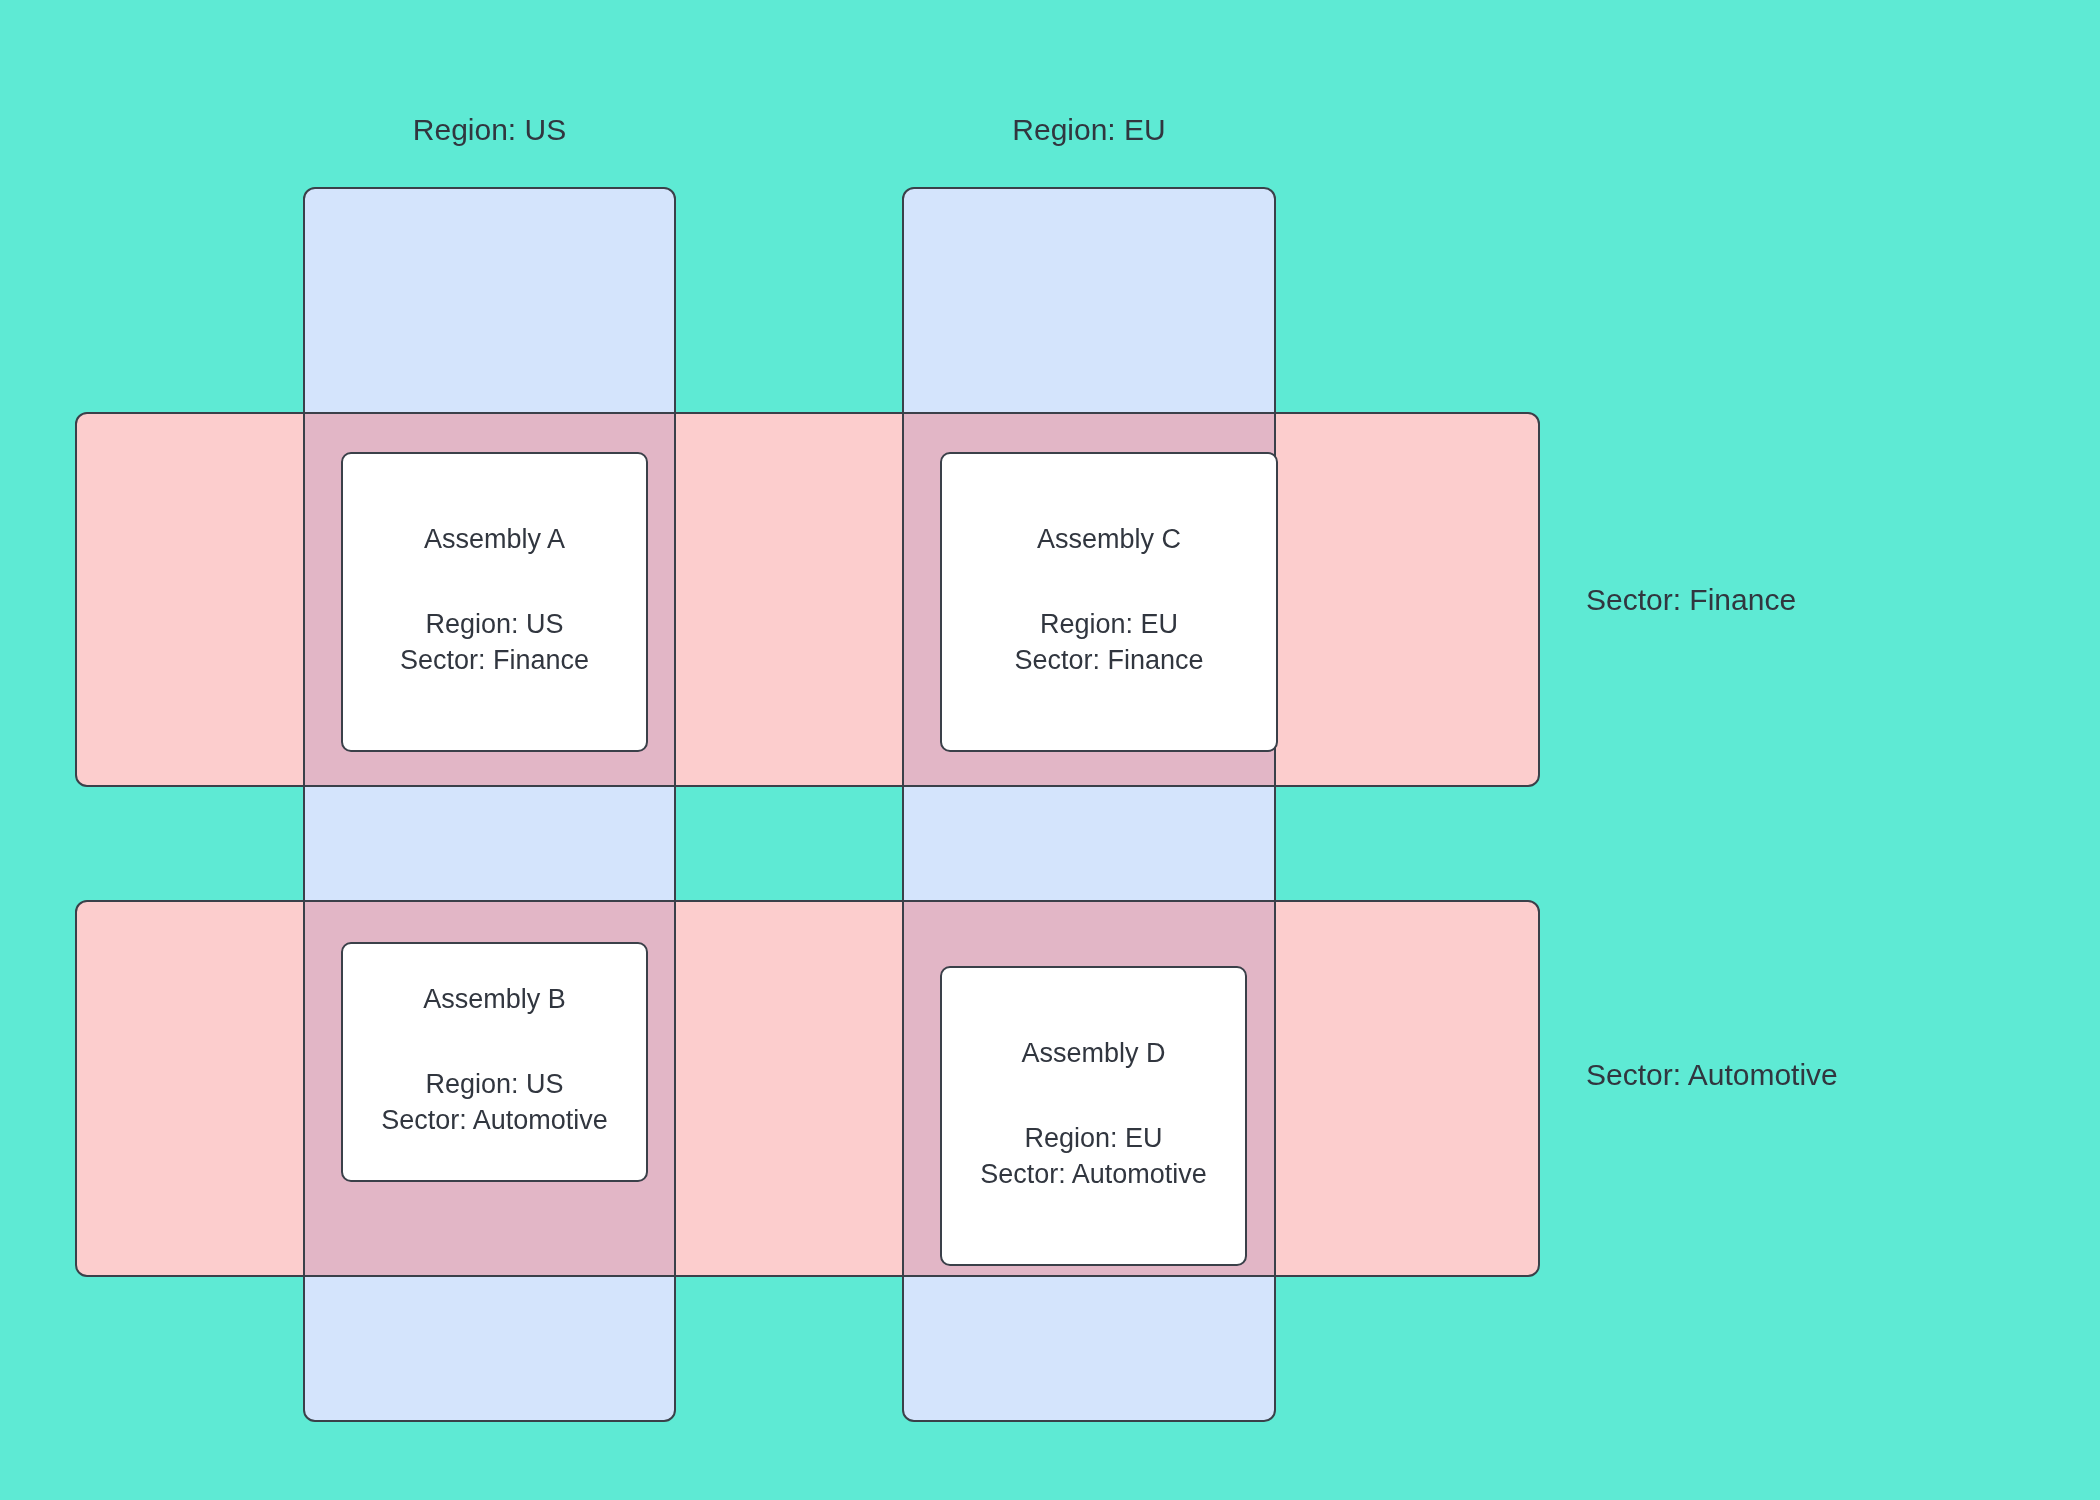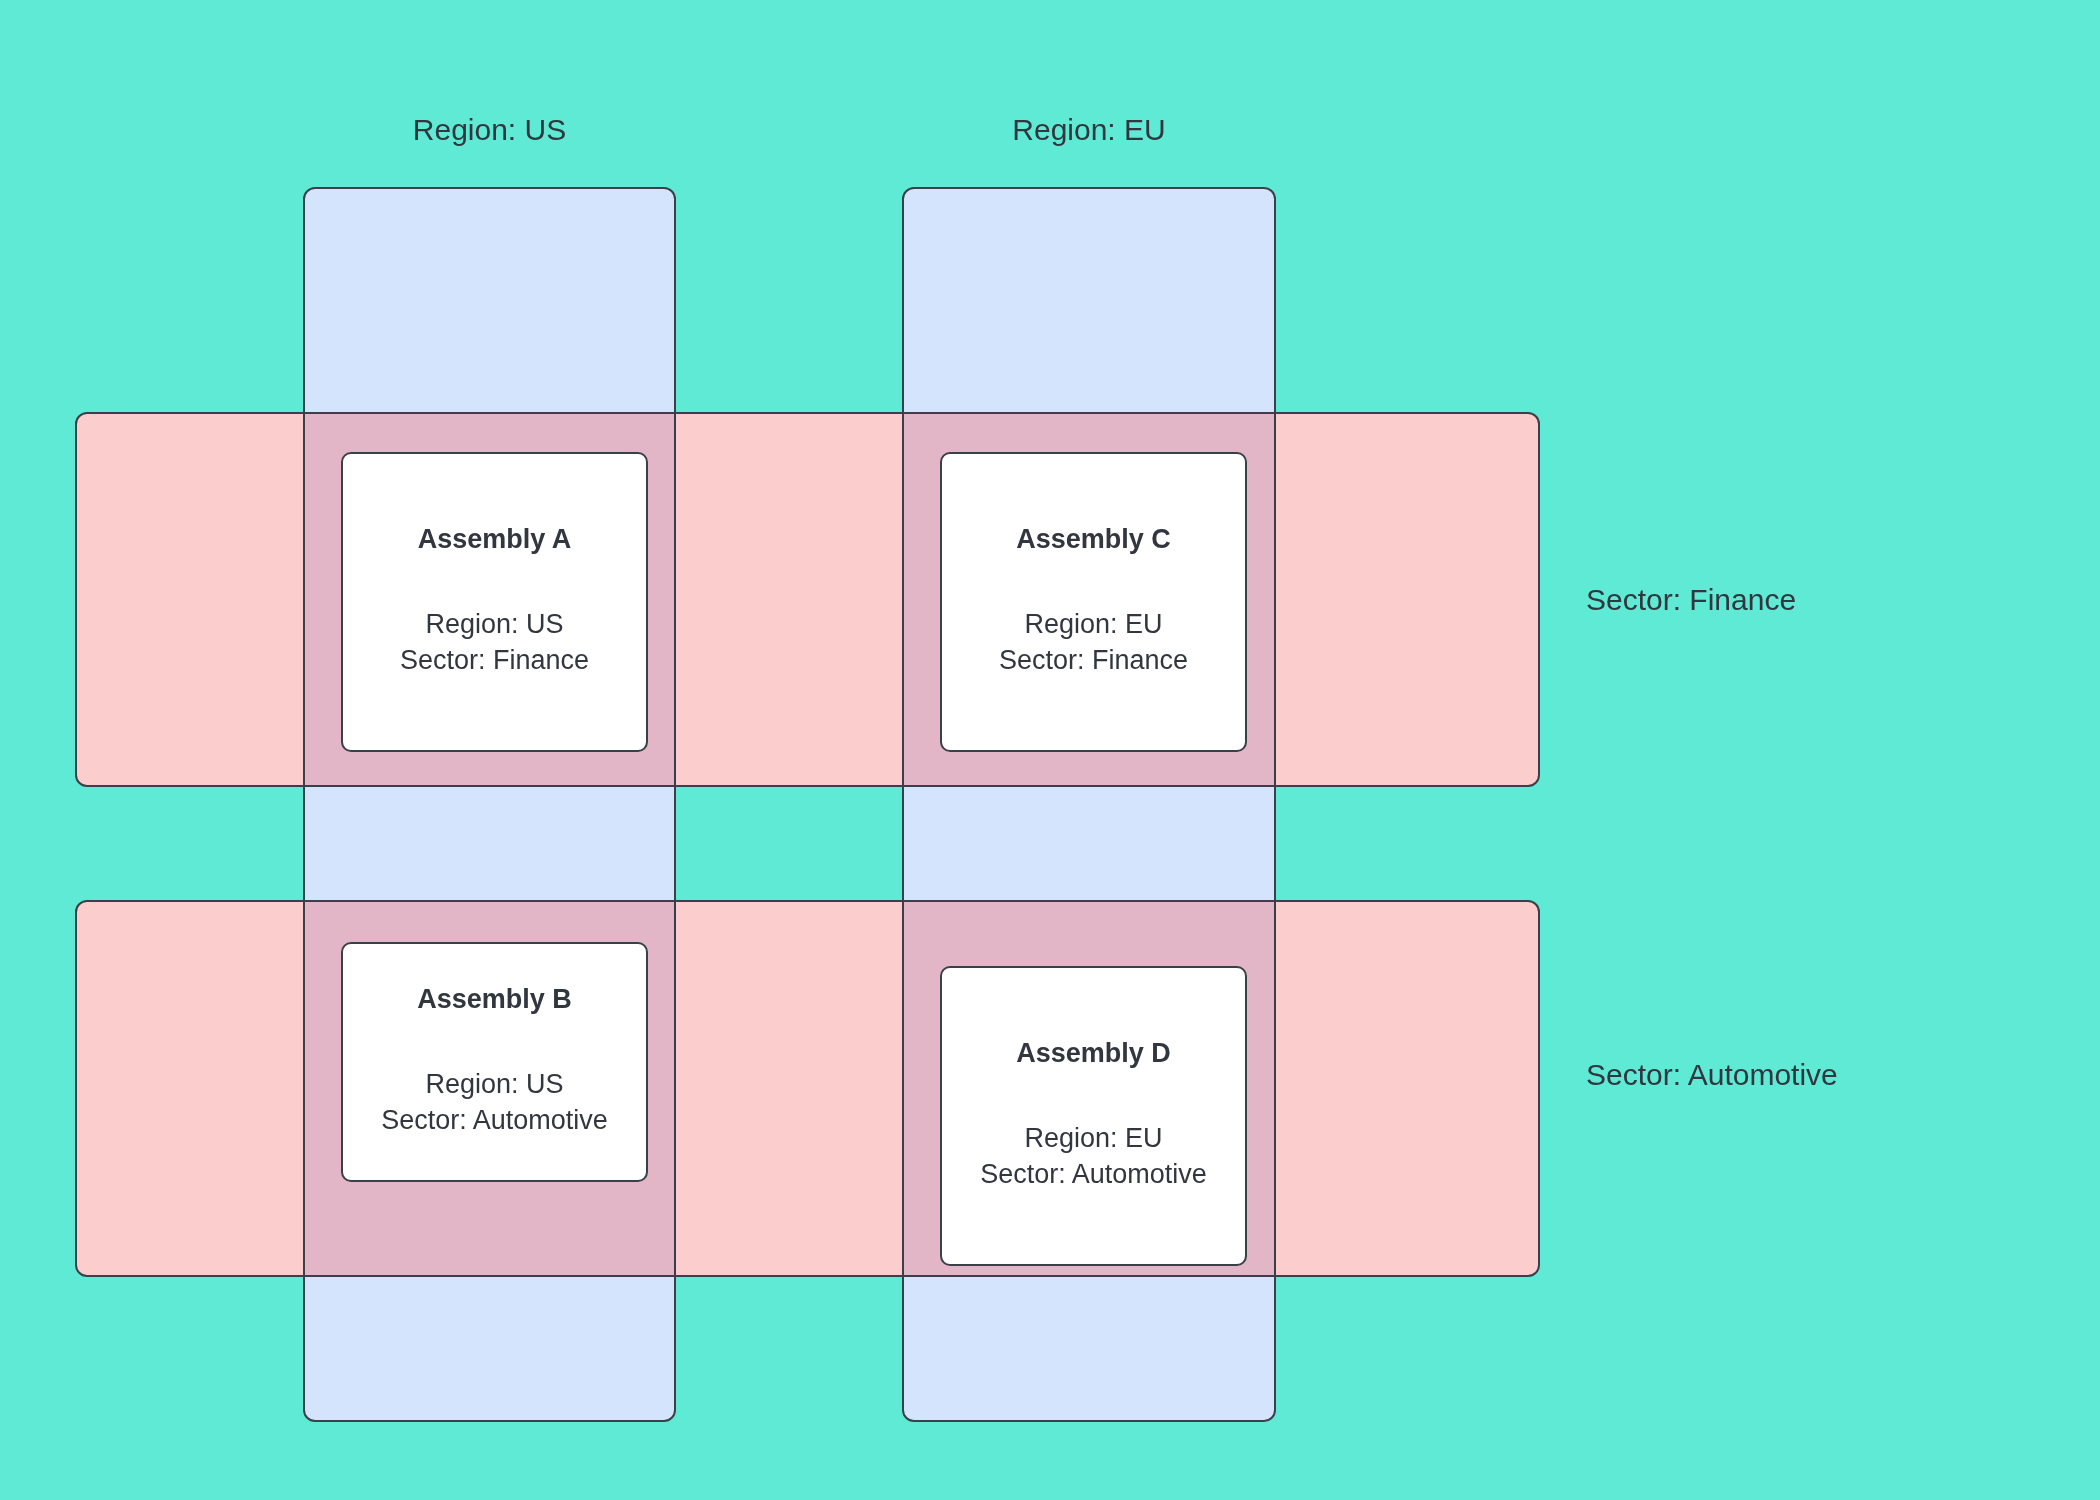--- a/index.html
+++ b/index.html
@@ -78,21 +78,20 @@
     flex-direction: column;
     align-items: center;
     justify-content: center;
     text-align: center;
   }
   .card-title {
     font-size: 27px;
     line-height: 1;
     color: #31363f;
     margin-bottom: 54px;
-    font-weight: bold;
   }
   .card-meta {
     font-size: 27px;
     line-height: 1.32;
     color: #31363f;
   }
   .card-meta div { white-space: nowrap; }
 </style>
 </head>
 <body>
@@ -124,21 +123,21 @@
   <div class="row-caption" style="left:1586px; top:1060px;">Sector: Automotive</div>
 
   <div class="card" style="left:341px; top:452px; width:307px; height:300px;">
     <div class="card-title">Assembly A</div>
     <div class="card-meta">
       <div>Region: US</div>
       <div>Sector: Finance</div>
     </div>
   </div>
 
-  <div class="card" style="left:940px; top:452px; width:307px; height:300px;">
+  <div class="card" style="left:940px; top:452px; width:338px; height:300px;">
     <div class="card-title">Assembly C</div>
     <div class="card-meta">
       <div>Region: EU</div>
       <div>Sector: Finance</div>
     </div>
   </div>
 
   <div class="card" style="left:341px; top:942px; width:307px; height:240px;">
     <div class="card-title">Assembly B</div>
     <div class="card-meta">

